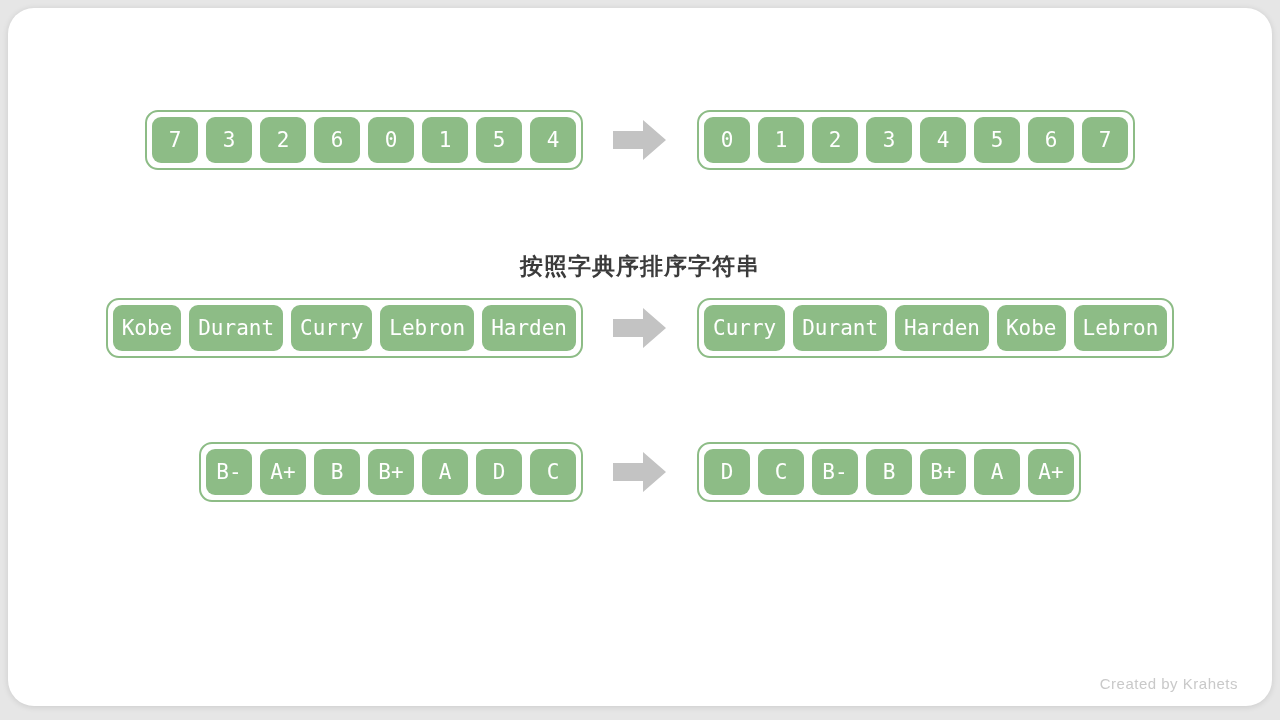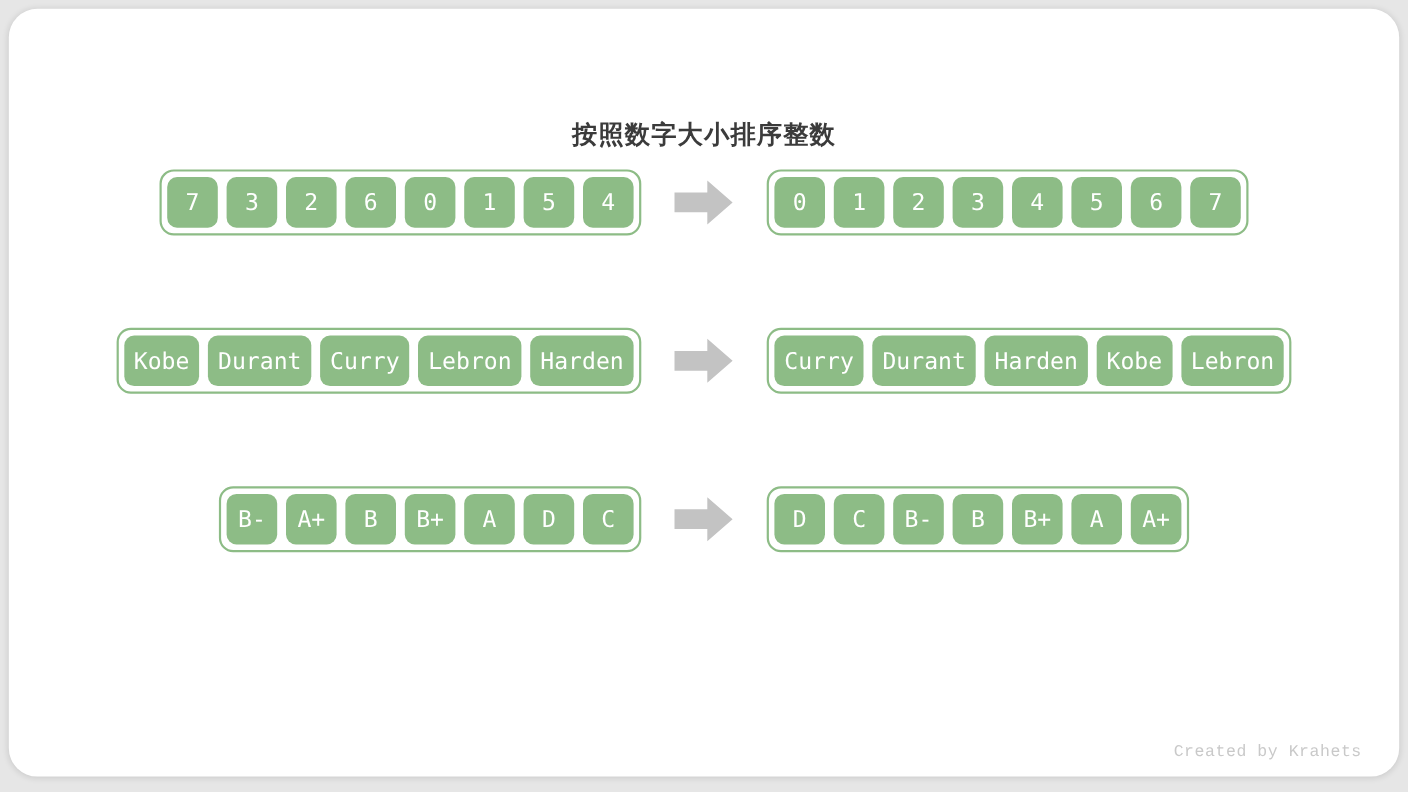--- a/index.html
+++ b/index.html
@@ -69,33 +69,32 @@
     align-items:center;
     justify-content:center;
     font-family:"DejaVu Sans Mono", monospace;
     font-size:21px;
     line-height:1;
     white-space:nowrap;
   }
   .watermark {
     position:absolute;
     right:34px; bottom:14px;
-    font-family:Liberation Mono, monospace;
+    font-family:Liberation Sans, sans-serif;
     font-size:15px;
     letter-spacing:0.5px;
     color:var(--watermark);
   }
 </style>
 </head>
 <body>
 
 <div class="card">
   <div class="rows" id="rows">
   <section class="row">
-    <h2 class="row-title">按照数字大小排序整数</h2>
     <div class="row-body">
       <div class="side left">
         <div class="array-container input-container">
               <div class="box">7</div>
               <div class="box">3</div>
               <div class="box">2</div>
               <div class="box">6</div>
               <div class="box">0</div>
               <div class="box">1</div>
               <div class="box">5</div>
@@ -116,20 +115,21 @@
               <div class="box">4</div>
               <div class="box">5</div>
               <div class="box">6</div>
               <div class="box">7</div>
             </div>
       </div>
     </div>
   </section>
 
   <section class="row">
+    <h2 class="row-title">按照字典序排序字符串</h2>
     <div class="row-body">
       <div class="side left">
         <div class="array-container input-container">
               <div class="box">Kobe</div>
               <div class="box">Durant</div>
               <div class="box">Curry</div>
               <div class="box">Lebron</div>
               <div class="box">Harden</div>
             </div>
       </div>

